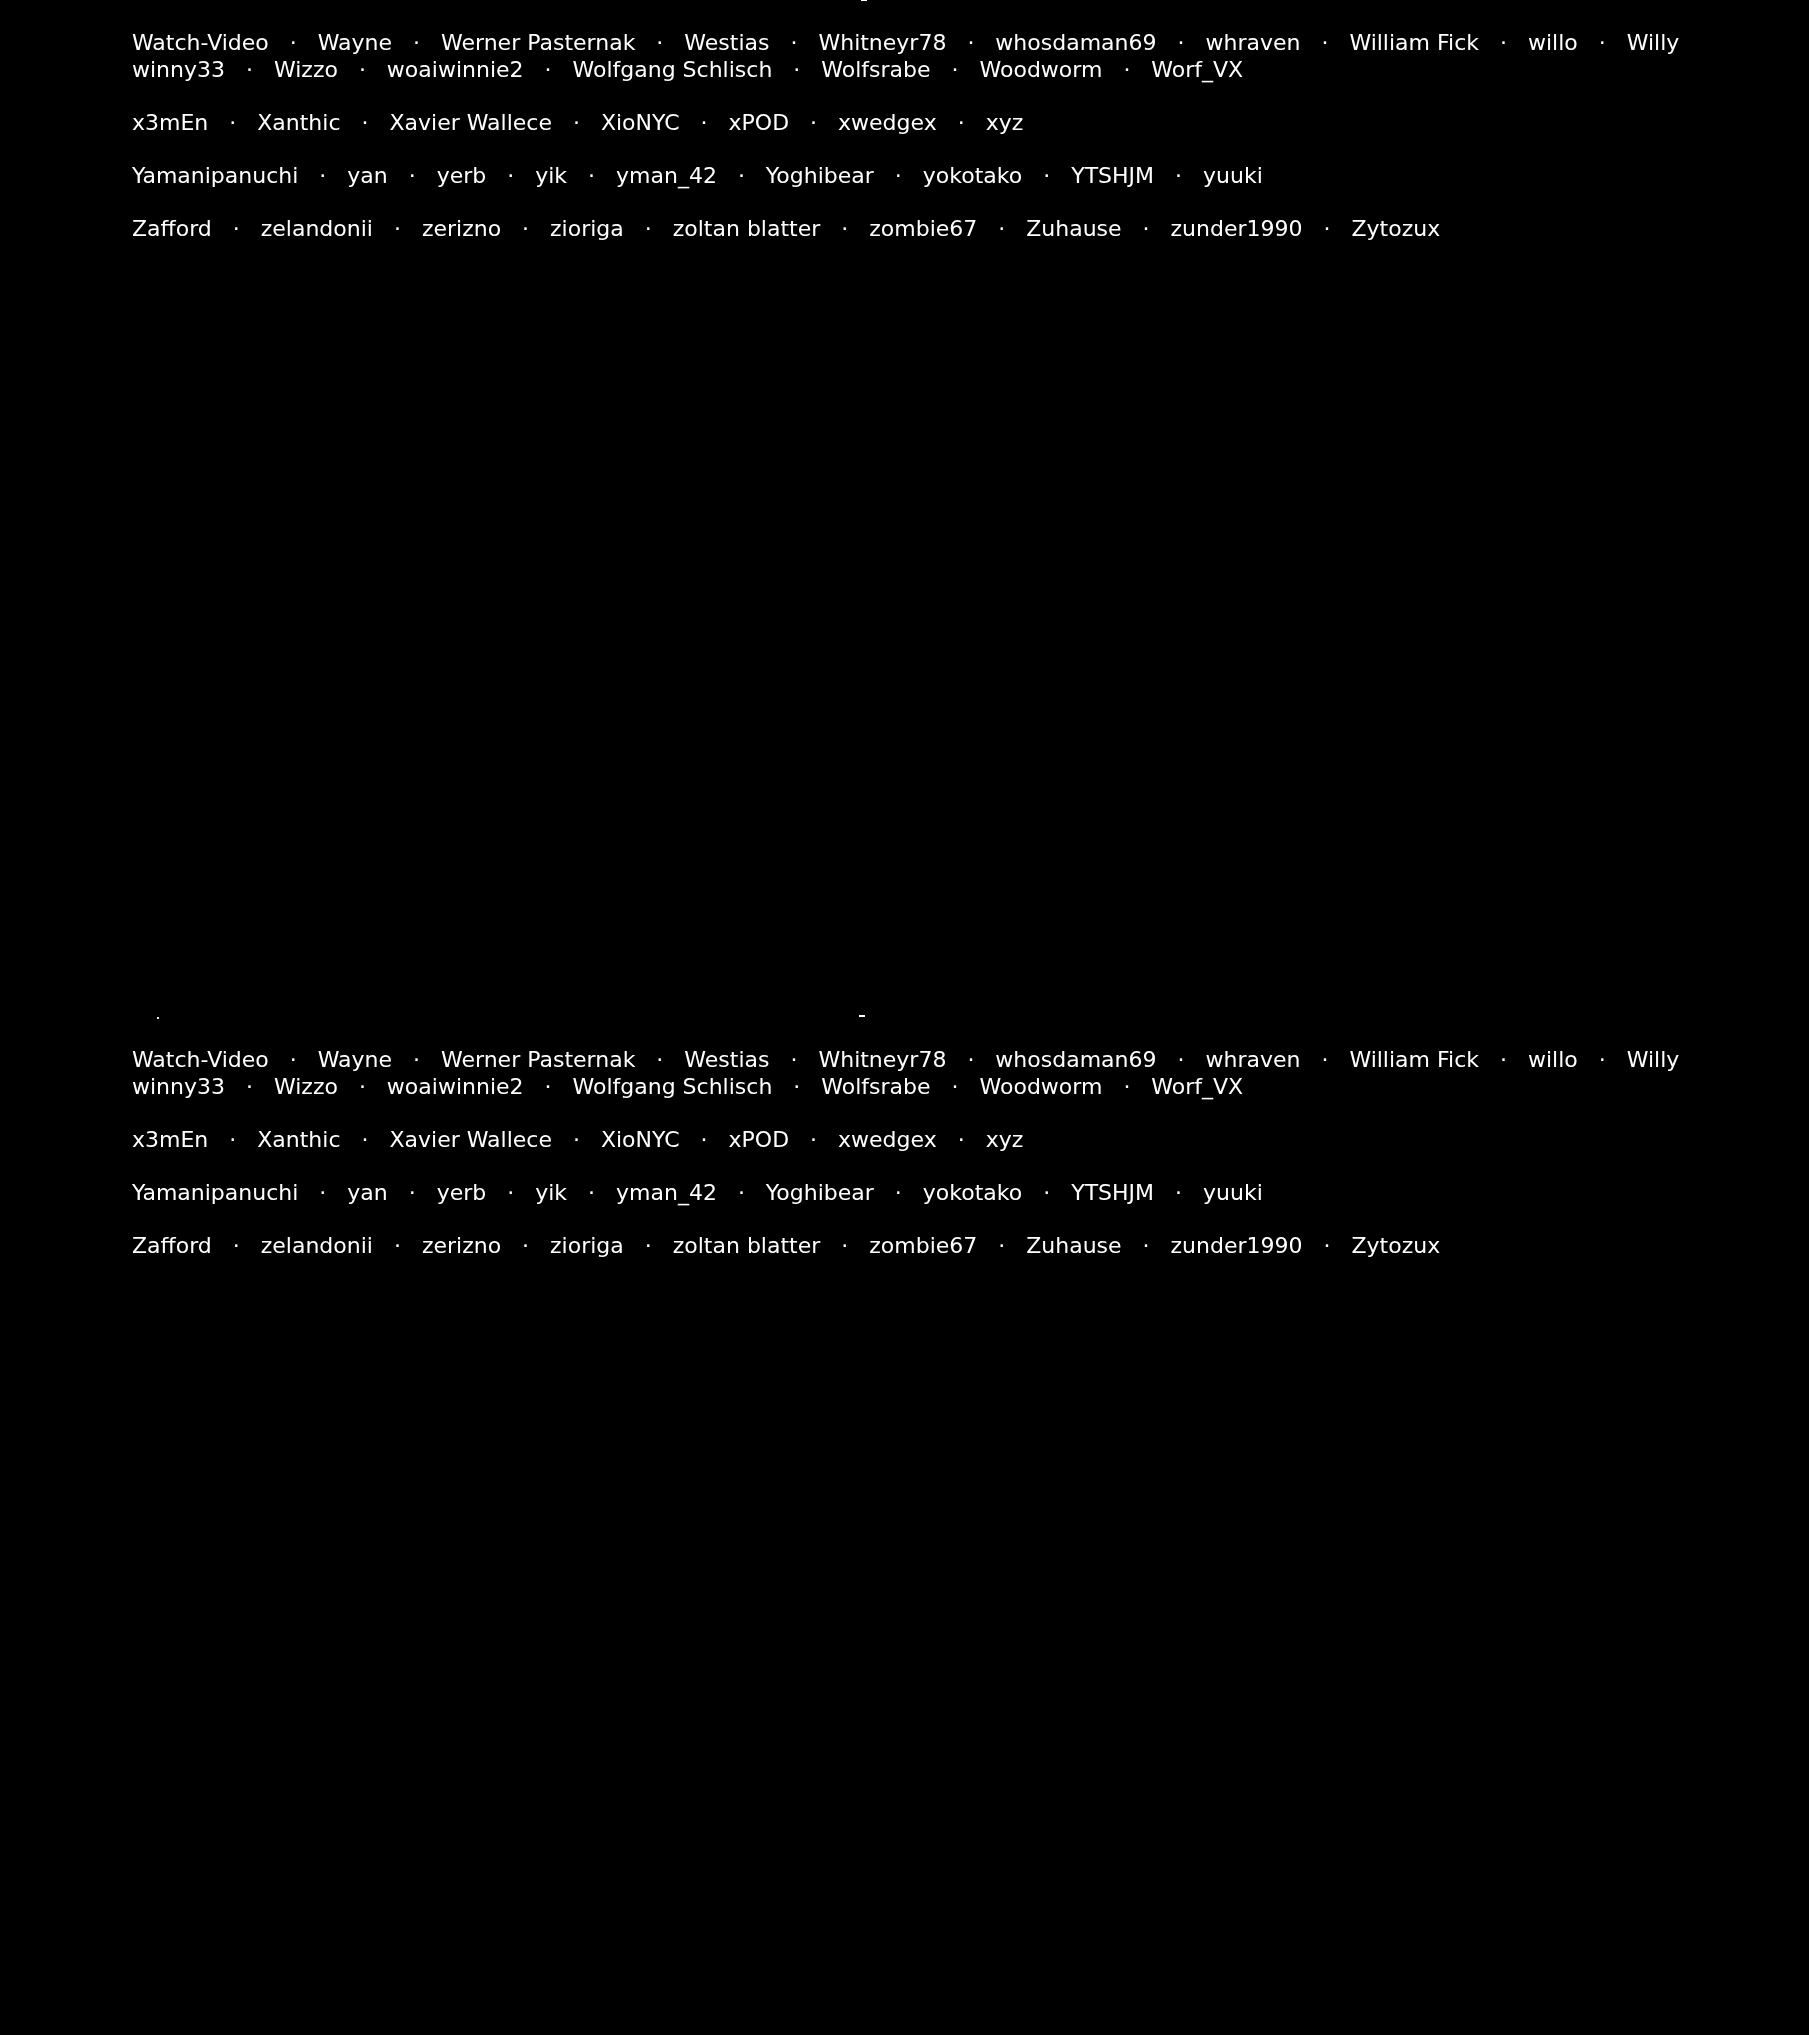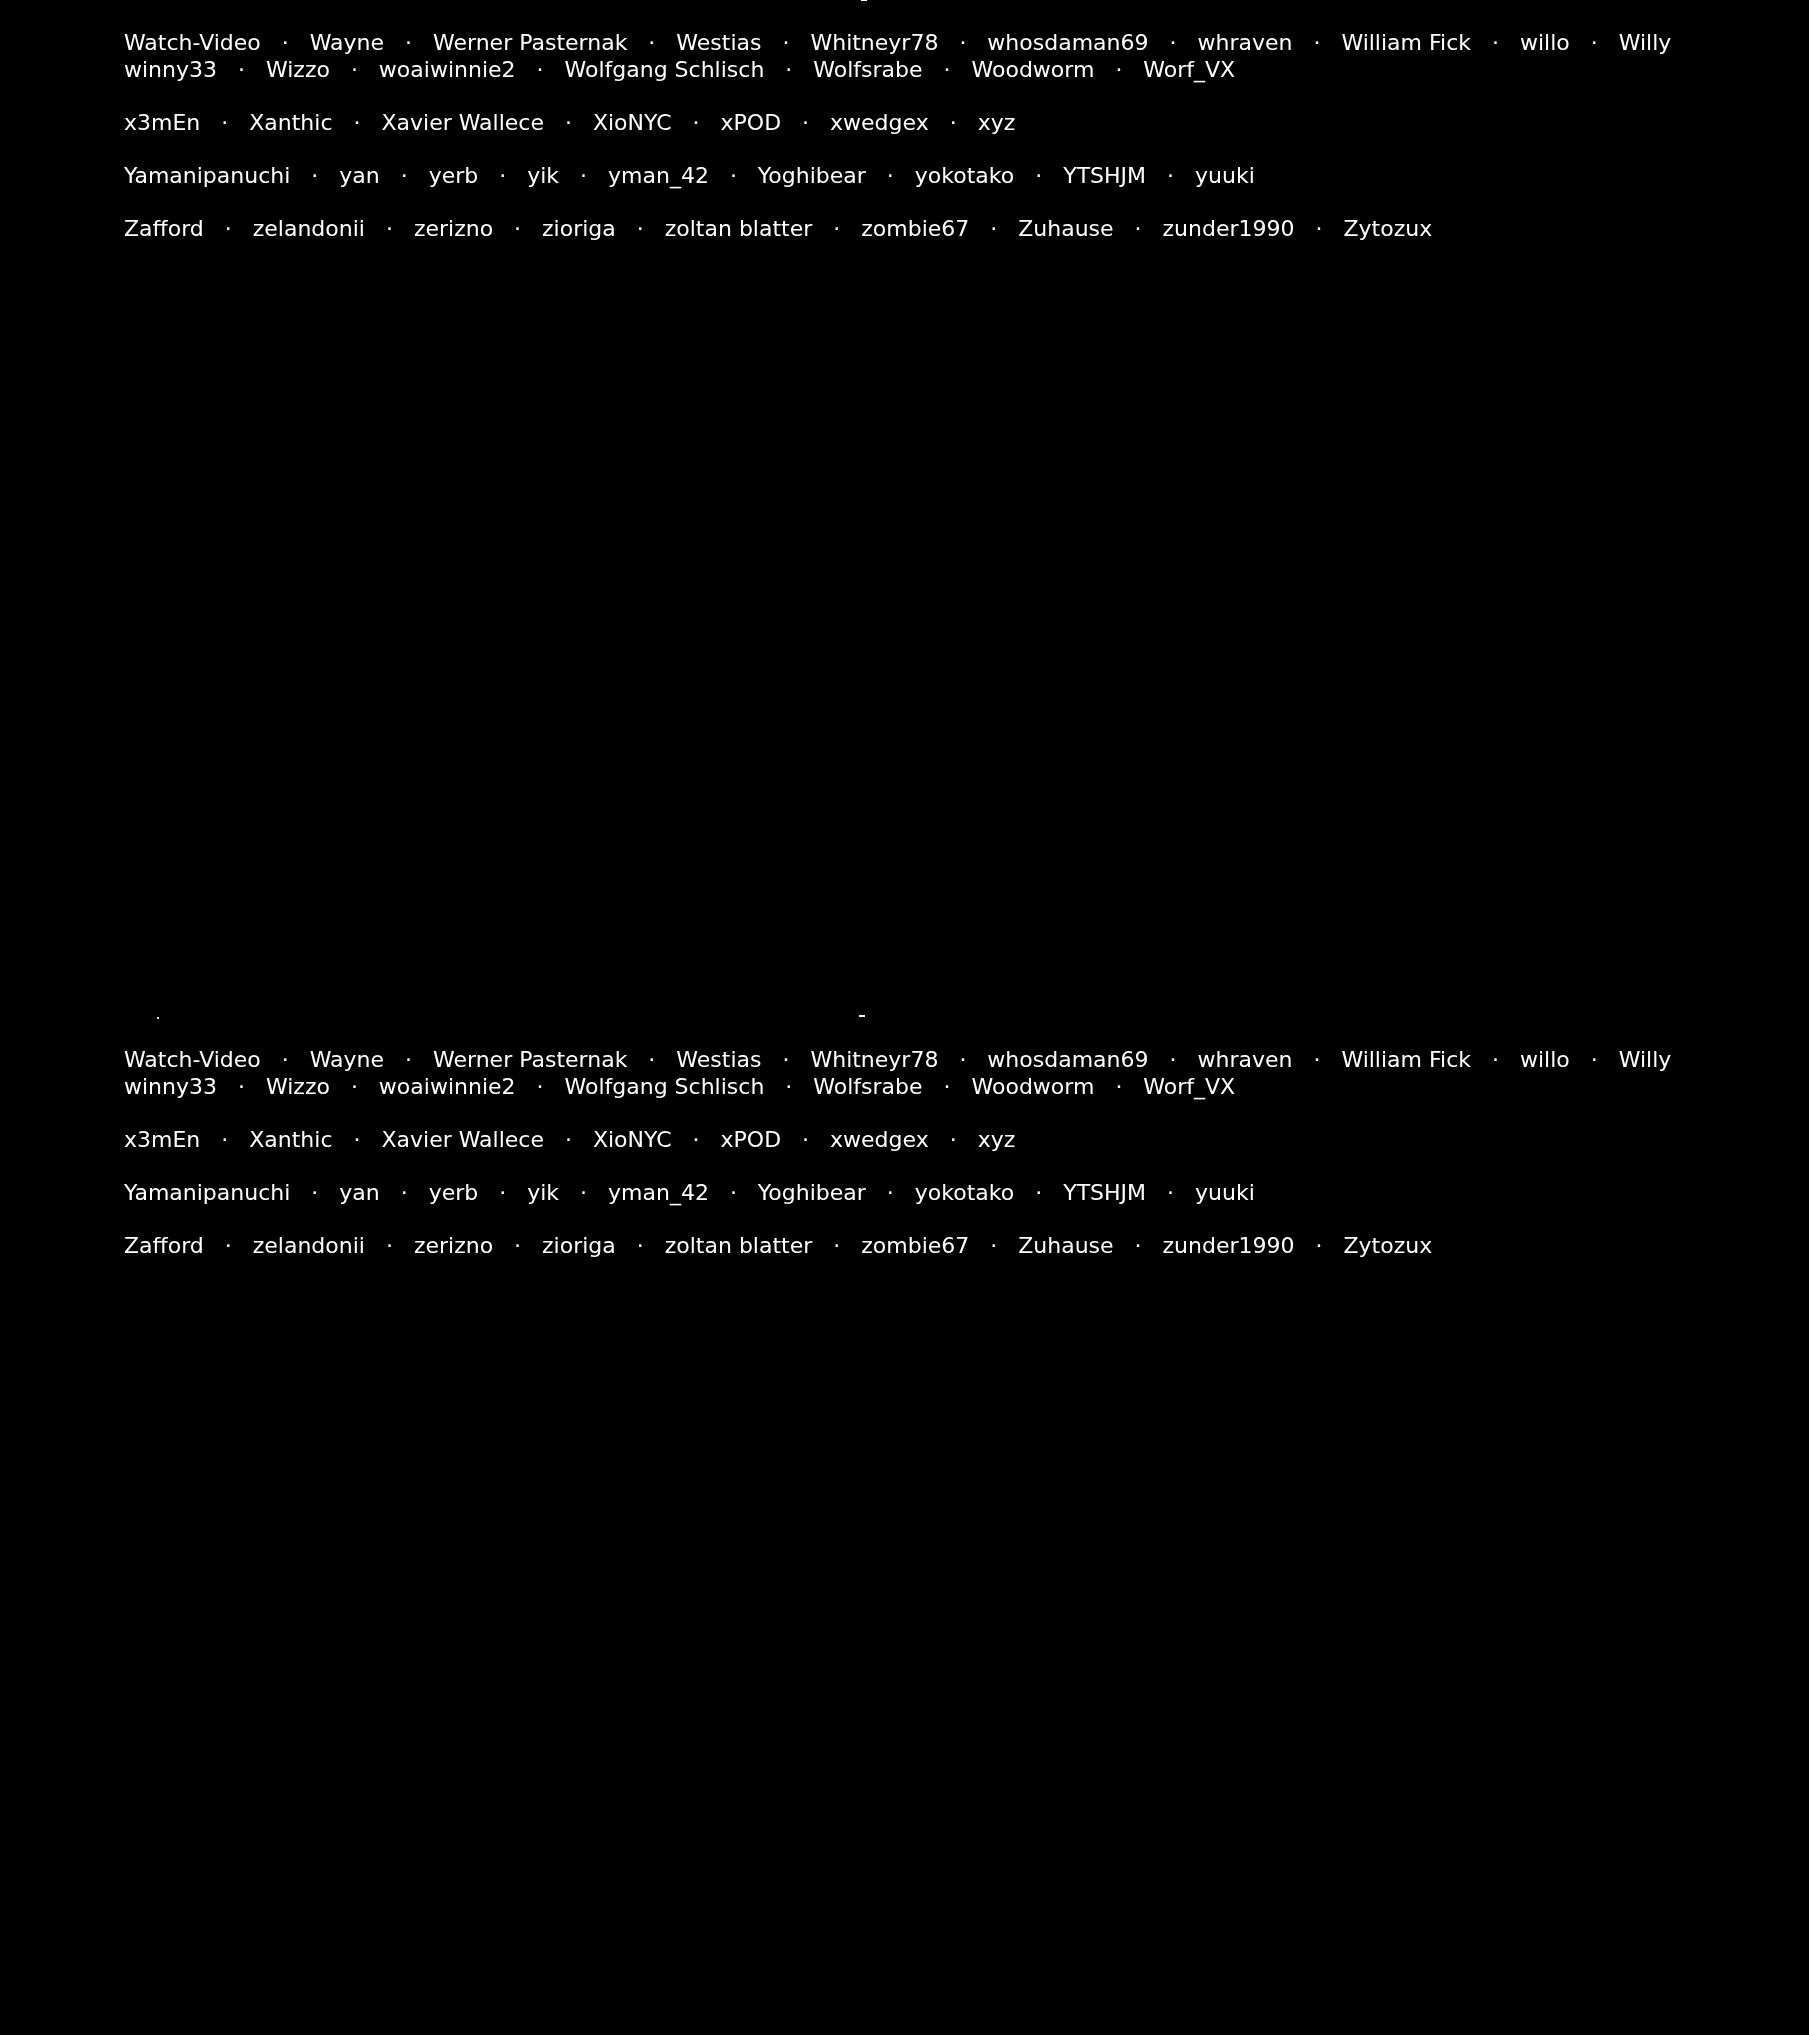--- a/index.html
+++ b/index.html
@@ -9,21 +9,21 @@
   }
   body {
     position: relative;
     width: 1809px;
     height: 2035px;
     overflow: hidden;
     font-family: "DejaVu Sans", "Liberation Sans", sans-serif;
   }
   .roster {
     position: absolute;
-    left: 124px;
+    left: 132px;
     width: 1610px;
     color: #ffffff;
   }
   #roster-block-1 { top: 28.5px; }
   #roster-block-2 { top: 1046px; }
   .roster p {
     margin: 0 0 26px 0;
     padding: 0;
     font-size: 22px;
     line-height: 27px;

